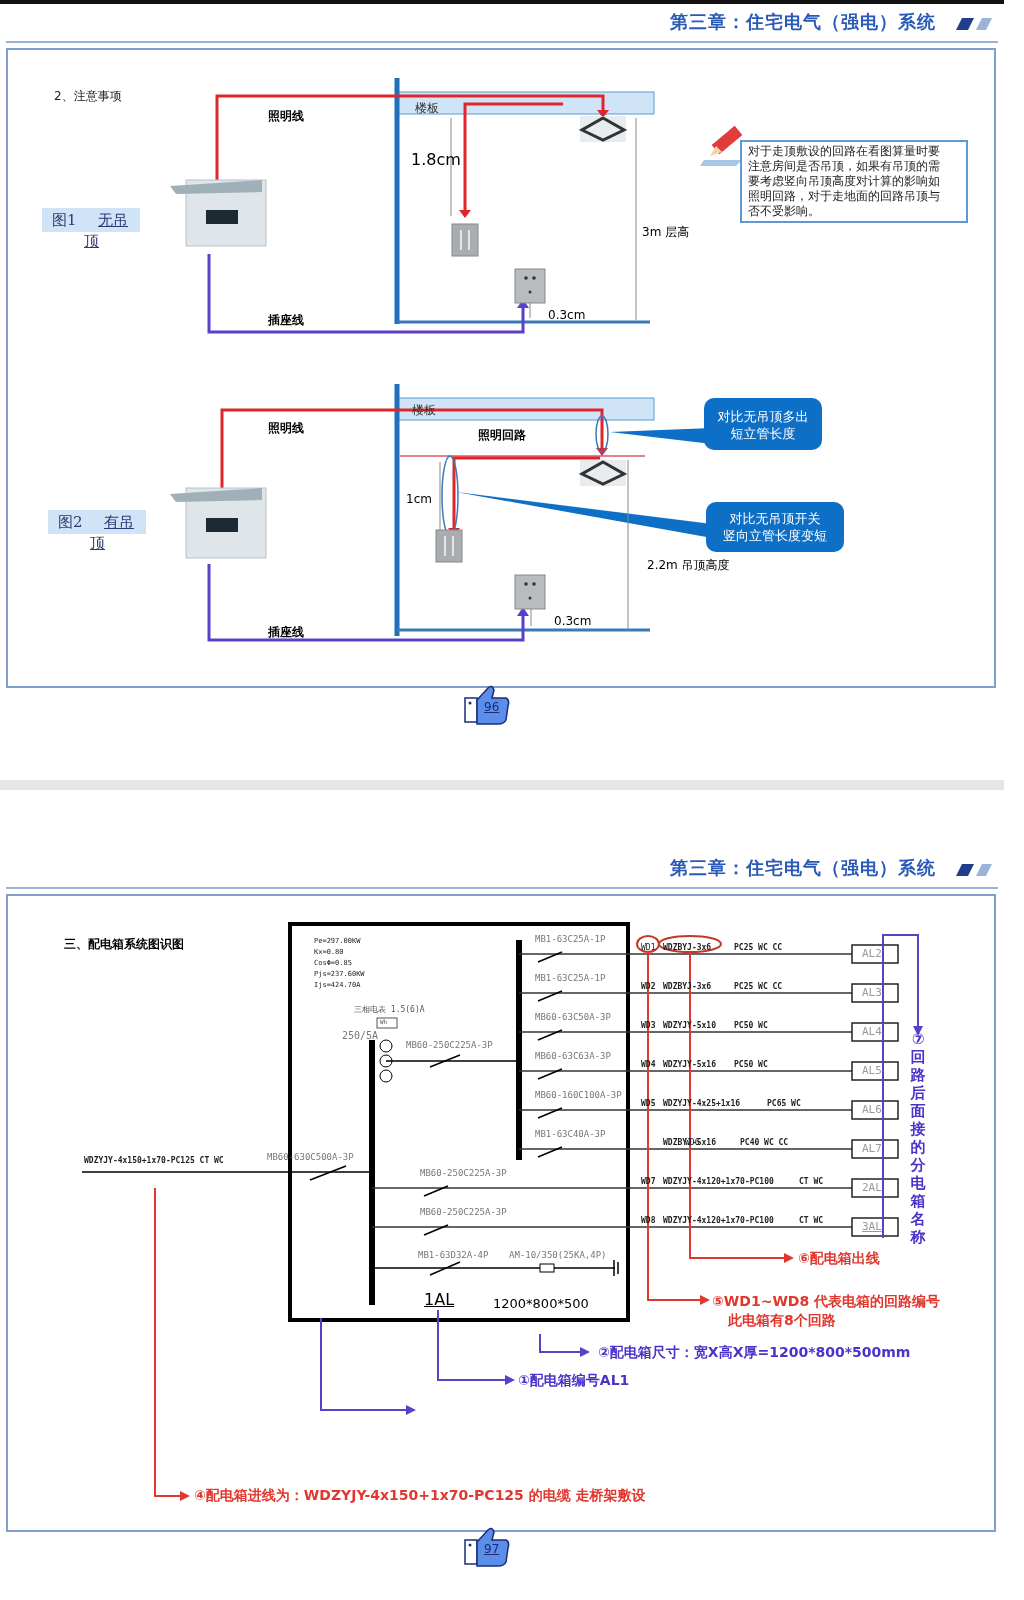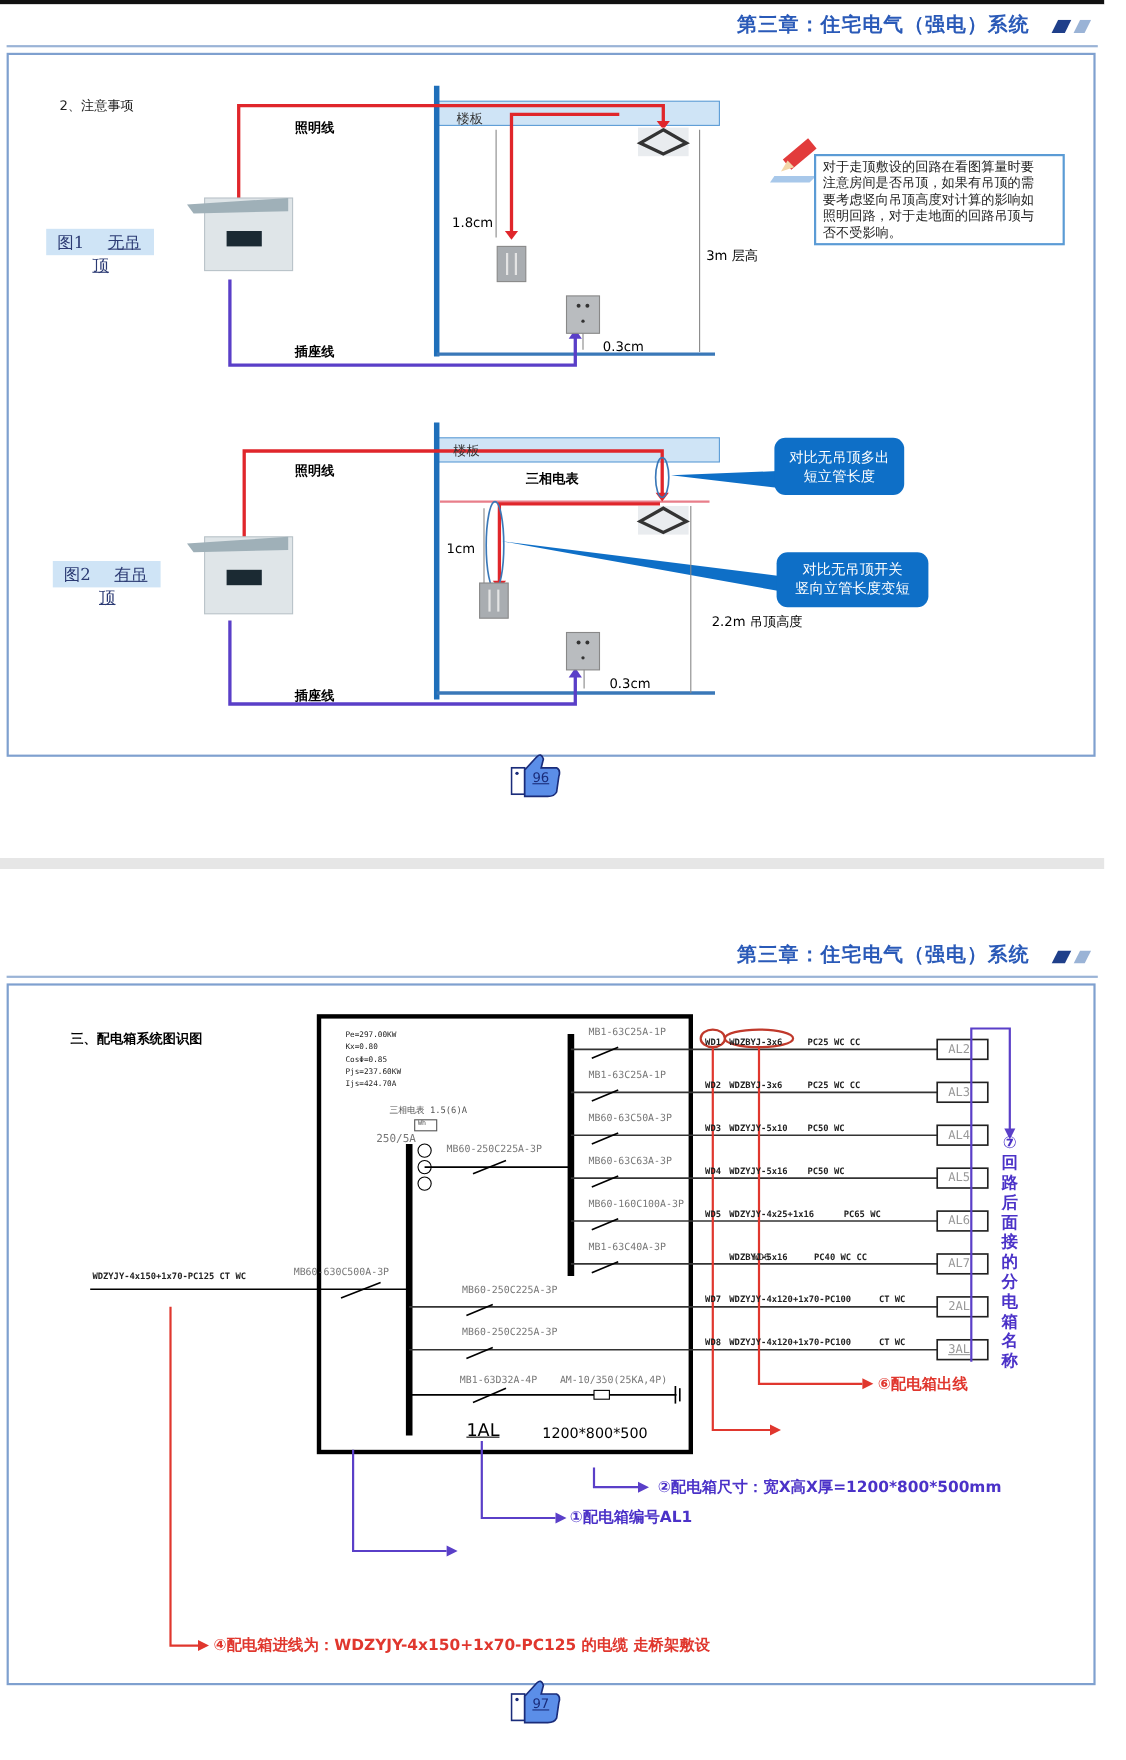--- a/index.html
+++ b/index.html
@@ -116,42 +116,42 @@
     <g>
       <polygon points="704,156 742,156 736,162 700,162" fill="#a8c8ea"></polygon>
       <rect x="712" y="130" width="30" height="12" transform="rotate(-40 727 136)" fill="#e23b3b"></rect>
       <polygon points="710,152 716,142 722,148" fill="#f3d6a8"></polygon>
     </g>
   </svg>
 
   <div class="txt" style="left:268px;top:104px;font-size:12px;font-weight:bold;">照明线</div>
   <div class="txt" style="left:268px;top:308px;font-size:12px;font-weight:bold;">插座线</div>
   <div class="txt" style="left:415px;top:96px;font-size:12px;color:#333;">楼板</div>
-  <div class="txt" style="left:411px;top:146px;font-size:12px;margin-top:45px;">1.8cm</div>
+  <div class="txt" style="left:411px;top:146px;font-size:16px;">1.8cm</div>
   <div class="txt" style="left:642px;top:220px;font-size:12px;">3m 层高</div>
   <div class="txt" style="left:548px;top:304px;font-size:12px;">0.3cm</div>
 
   <div class="legend-box" style="left:42px;top:204px;width:98px;height:24px;">
     <span class="txt" style="left:10px;top:3px;">图1</span>
     <span class="txt" style="left:56px;top:3px;text-decoration:underline;">无吊</span>
     <span class="txt" style="left:42px;top:24px;text-decoration:underline;">顶</span>
   </div>
 
   <div class="note" style="left:740px;top:136px;width:212px;">
     <div>对于走顶敷设的回路在看图算量时要</div>
     <div>注意房间是否吊顶，如果有吊顶的需</div>
     <div>要考虑竖向吊顶高度对计算的影响如</div>
     <div>照明回路，对于走地面的回路吊顶与</div>
     <div>否不受影响。</div>
   </div>
 
   <div class="txt" style="left:268px;top:416px;font-size:12px;font-weight:bold;">照明线</div>
   <div class="txt" style="left:268px;top:620px;font-size:12px;font-weight:bold;">插座线</div>
   <div class="txt" style="left:412px;top:398px;font-size:12px;color:#333;">楼板</div>
-  <div class="txt" style="left:478px;top:423px;font-size:12px;font-weight:bold;">三相电表</div>
+  <div class="txt" style="left:478px;top:423px;font-size:12px;font-weight:bold;">照明回路</div>
   <div class="txt" style="left:406px;top:488px;font-size:12px;">1cm</div>
   <div class="txt" style="left:647px;top:553px;font-size:12px;">2.2m 吊顶高度</div>
   <div class="txt" style="left:554px;top:610px;font-size:12px;">0.3cm</div>
 
   <div class="legend-box" style="left:48px;top:506px;width:98px;height:24px;">
     <span class="txt" style="left:10px;top:3px;">图2</span>
     <span class="txt" style="left:56px;top:3px;text-decoration:underline;">有吊</span>
     <span class="txt" style="left:42px;top:24px;text-decoration:underline;">顶</span>
   </div>
 
@@ -266,21 +266,21 @@
   <div class="txt mono" style="left:406px;top:250px;font-size:9px;color:#777;">MB60-250C225A-3P</div>
   <div class="txt mono" style="left:84px;top:366px;font-size:8px;font-weight:bold;color:#222;">WDZYJY-4x150+1x70-PC125   CT  WC</div>
   <div class="txt mono" style="left:267px;top:362px;font-size:9px;color:#777;">MB60-630C500A-3P</div>
   <div class="txt" style="left:424px;top:500px;font-size:16px;text-decoration:underline;">1AL</div>
   <div class="txt" style="left:493px;top:506px;font-size:13px;">1200*800*500</div>
   <div class="txt mono" style="left:418px;top:460px;font-size:9px;color:#777;">MB1-63D32A-4P</div>
   <div class="txt mono" style="left:509px;top:460px;font-size:9px;color:#777;">AM-10/350(25KA,4P)</div>
 
   <div id="circuits">
       <div class="txt mono" style="left: 535px; top: 144px; font-size: 9px; color: rgb(119, 119, 119);">MB1-63C25A-1P</div>
-      <div class="txt mono" style="left: 641px; top: 153px; font-size: 8px; font-weight: bold; color: rgb(34, 34, 34);">WD1</div>
+      <div class="txt mono" style="left: 641px; top: 153px; font-size: 8px; font-weight: normal; color: rgb(34, 34, 34);">WD1</div>
       <div class="txt mono" style="left: 663px; top: 153px; font-size: 8px; font-weight: bold; color: rgb(34, 34, 34);">WDZBYJ-3x6</div>
       <div class="txt mono" style="left: 734px; top: 153px; font-size: 8px; font-weight: bold; color: rgb(34, 34, 34);">PC25   WC CC</div>
       <div class="txt mono" style="left: 862px; top: 157px; font-size: 11px; color: rgb(153, 153, 153);">AL2</div>
       <div class="txt mono" style="left: 535px; top: 183px; font-size: 9px; color: rgb(119, 119, 119);">MB1-63C25A-1P</div>
       <div class="txt mono" style="left: 641px; top: 192px; font-size: 8px; font-weight: bold; color: rgb(34, 34, 34);">WD2</div>
       <div class="txt mono" style="left: 663px; top: 192px; font-size: 8px; font-weight: bold; color: rgb(34, 34, 34);">WDZBYJ-3x6</div>
       <div class="txt mono" style="left: 734px; top: 192px; font-size: 8px; font-weight: bold; color: rgb(34, 34, 34);">PC25   WC CC</div>
       <div class="txt mono" style="left: 862px; top: 196px; font-size: 11px; color: rgb(153, 153, 153);">AL3</div>
       <div class="txt mono" style="left: 535px; top: 222px; font-size: 9px; color: rgb(119, 119, 119);">MB60-63C50A-3P</div>
       <div class="txt mono" style="left: 641px; top: 231px; font-size: 8px; font-weight: bold; color: rgb(34, 34, 34);">WD3</div>
@@ -308,20 +308,24 @@
       <div class="txt mono" style="left: 799px; top: 387px; font-size: 8px; font-weight: bold; color: rgb(34, 34, 34);">CT  WC</div>
       <div class="txt mono" style="left: 862px; top: 391px; font-size: 11px; color: rgb(153, 153, 153);">2AL</div>
       <div class="txt mono" style="left: 420px; top: 417px; font-size: 9px; color: rgb(119, 119, 119);">MB60-250C225A-3P</div>
       <div class="txt mono" style="left: 641px; top: 426px; font-size: 8px; font-weight: bold; color: rgb(34, 34, 34);">WD8</div>
       <div class="txt mono" style="left: 663px; top: 426px; font-size: 8px; font-weight: bold; color: rgb(34, 34, 34);">WDZYJY-4x120+1x70-PC100</div>
       <div class="txt mono" style="left: 799px; top: 426px; font-size: 8px; font-weight: bold; color: rgb(34, 34, 34);">CT  WC</div>
       <div class="txt mono" style="left: 862px; top: 430px; font-size: 11px; color: rgb(153, 153, 153); text-decoration: underline;">3AL</div>
     </div>
 
   <div class="red-note" style="left:798px;top:460px;">⑥配电箱出线</div>
+  <div class="red-note" style="left:712px;top:502px;line-height:19px;">
+    <div>⑤WD1~WD8 代表电箱的回路编号</div>
+    <div style="padding-left:16px;">此电箱有8个回路</div>
+  </div>
   <div class="blue-note" style="left:598px;top:553px;">②配电箱尺寸：宽X高X厚=1200*800*500mm</div>
   <div class="blue-note" style="left:518px;top:581px;">①配电箱编号AL1</div>
   <div class="red-note" style="left:194px;top:697px;">④配电箱进线为：WDZYJY-4x150+1x70-PC125 的电缆 走桥架敷设</div>
   <div class="vtext" id="vtext" style="left:909px;top:240px;">
       <div>⑦</div>
       <div>回</div>
       <div>路</div>
       <div>后</div>
       <div>面</div>
       <div>接</div>

